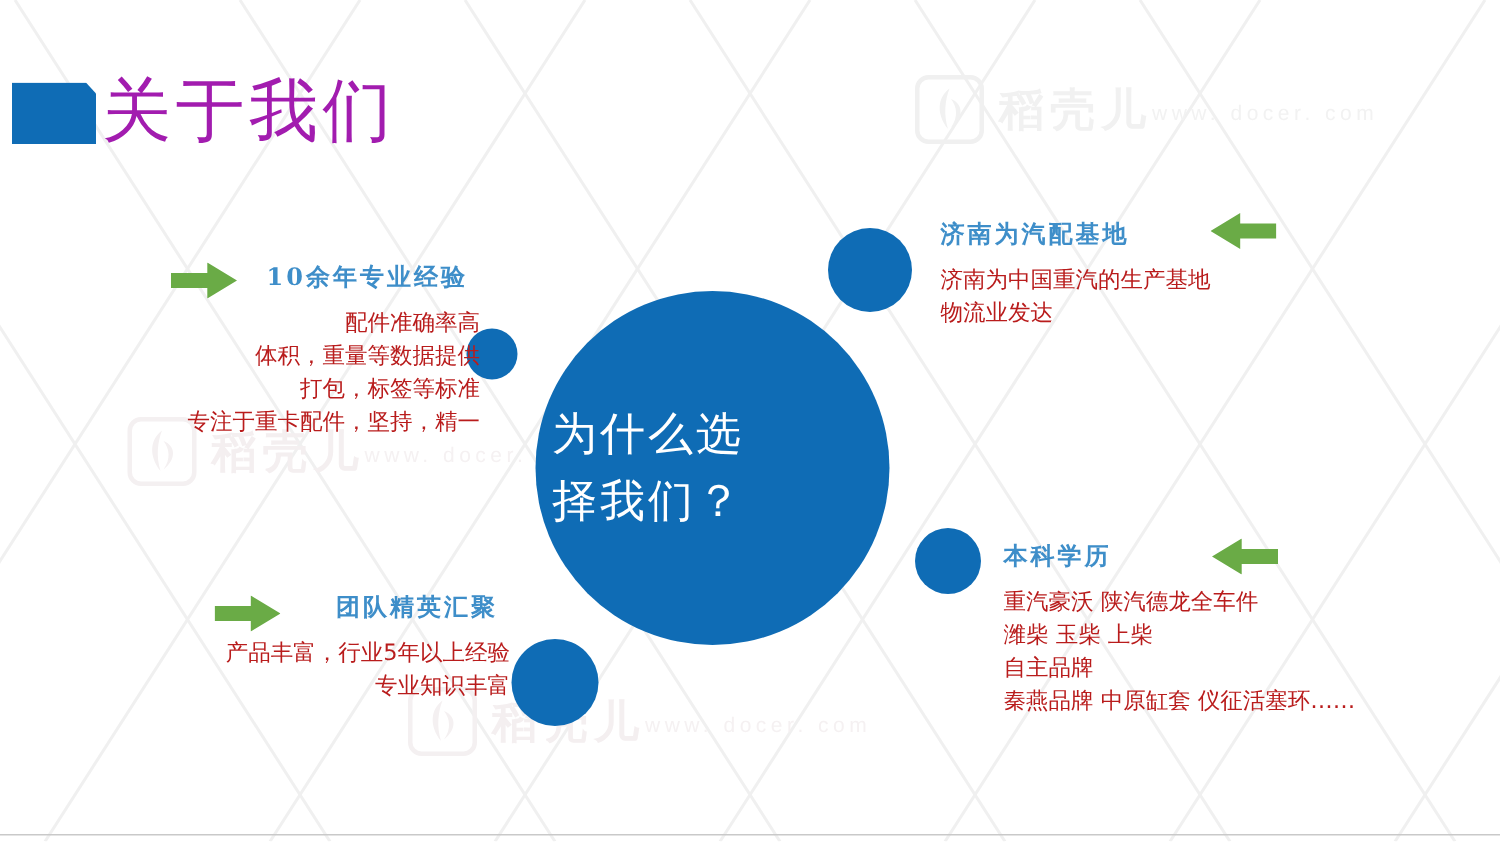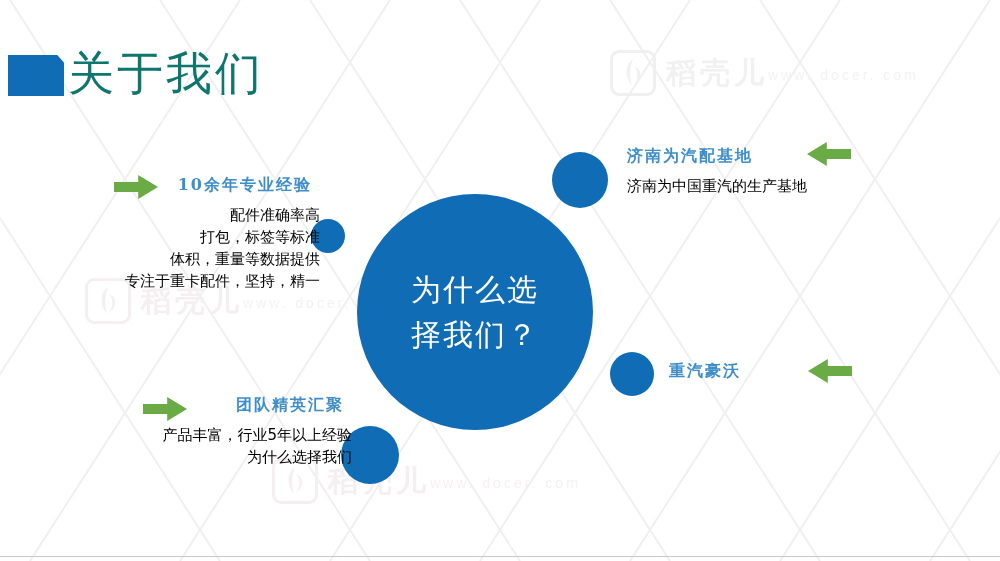--- a/index.html
+++ b/index.html
@@ -81,38 +81,38 @@
     width: 56px; height: 41px;
     background: #0f6cb5;
     clip-path: polygon(0 0, 88% 0, 100% 18%, 100% 100%, 0 100%);
     z-index: 5;
   }
   .title-text {
     position: absolute;
     left: 68px; top: 44px;
     font-size: 46px;
     line-height: 58px;
-    color: #0f766e;
+    color: #a21caf;
     letter-spacing: 3px;
     font-family: "DejaVu Serif", "Liberation Serif", serif;
     z-index: 5;
     white-space: nowrap;
   }
 
   
   .circle {
     position: absolute;
     border-radius: 50%;
     background: #0f6cb5;
     z-index: 2;
   }
   .circle-main {
     display: flex;
     align-items: center;
-    justify-content: center;
+    justify-content: flex-start;
     z-index: 3;
   }
   .circle-main-label {
     color: #ffffff;
     font-size: 30px;
     line-height: 45px;
     letter-spacing: 2px;
     text-align: center;
     width: 150px;
     font-family: "DejaVu Sans", sans-serif;
@@ -141,31 +141,31 @@
     color: #3e8ec9;
     letter-spacing: 2px;
     white-space: nowrap;
     font-family: "DejaVu Serif", "Liberation Serif", serif;
     font-weight: bold;
   }
   .block-body {
     margin-top: 6px;
     font-size: 15px;
     line-height: 22px;
-    color: #000000;
+    color: #b91c1c;
     white-space: nowrap;
     font-family: "DejaVu Sans", sans-serif;
   }
   .align-right { text-align: right; }
   .align-left  { text-align: left; }
 
   
   #block-experience { left: 0px;   top: 172px; width: 320px; }
   #block-experience .block-heading { padding-right: 8px; }
-  #block-team      { left: 12px;   top: 392px; width: 340px; }
+  #block-team      { left: 0px;   top: 392px; width: 340px; }
   #block-team .block-heading { padding-right: 8px; }
   #block-base      { left: 627px; top: 143px; width: 300px; }
   #block-products  { left: 669px; top: 358px; width: 330px; }
 </style>
 </head>
 <body>
 
 <div id="slide">
 
   <div class="bg-pattern">
@@ -239,44 +239,51 @@
   <div class="circle" style="left:610px; top:352px; width:44px; height:44px;"></div>
 
   <div class="circle circle-main" style="left:357px; top:194px; width:236px; height:236px;">
     <div class="circle-main-label">为什么选择我们？</div>
   </div>
 
   <div class="block align-right" id="block-experience">
     <div class="block-heading">10余年专业经验</div>
     <div class="block-body">
       <div>配件准确率高</div>
+      <div>体积，重量等数据提供</div>
       <div>打包，标签等标准</div>
-      <div>体积，重量等数据提供</div>
       <div>专注于重卡配件，坚持，精一</div>
     </div>
   </div>
   <div class="arrow right" style="left:114px; top:174px;"></div>
 
   <div class="block align-right" id="block-team">
     <div class="block-heading">团队精英汇聚</div>
     <div class="block-body">
       <div>产品丰富，行业5年以上经验</div>
-      <div>为什么选择我们</div>
+      <div>专业知识丰富</div>
     </div>
   </div>
   <div class="arrow right" style="left:143px; top:396px;"></div>
 
   <div class="block align-left" id="block-base">
     <div class="block-heading">济南为汽配基地</div>
     <div class="block-body">
       <div>济南为中国重汽的生产基地</div>
+      <div>物流业发达</div>
     </div>
   </div>
   <div class="arrow left" style="left:807px; top:141px;"></div>
 
   <div class="block align-left" id="block-products">
-    <div class="block-heading">重汽豪沃</div>
+    <div class="block-heading">本科学历</div>
+    <div class="block-body">
+      <div>重汽豪沃 陕汽德龙全车件</div>
+      <div>潍柴 玉柴 上柴</div>
+      <div>自主品牌</div>
+      <div>秦燕品牌 中原缸套 仪征活塞环……</div>
+    </div>
   </div>
   <div class="arrow left" style="left:808px; top:358px;"></div>
 
   <div class="bottom-rule"></div>
 
 </div>
 
 </body></html>

